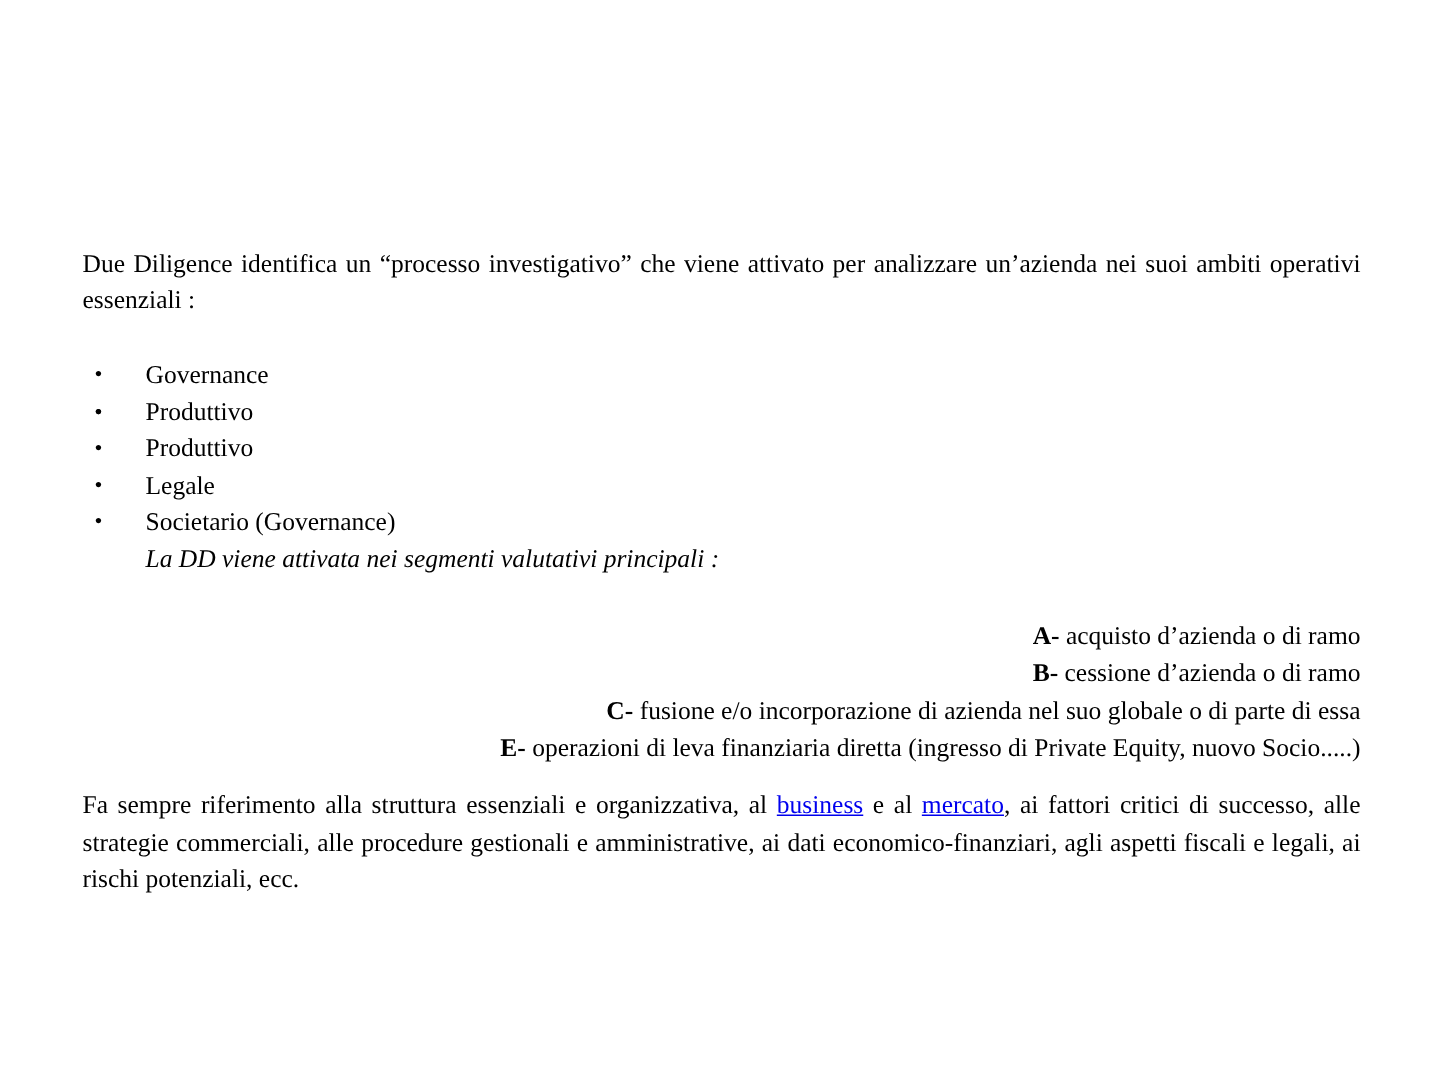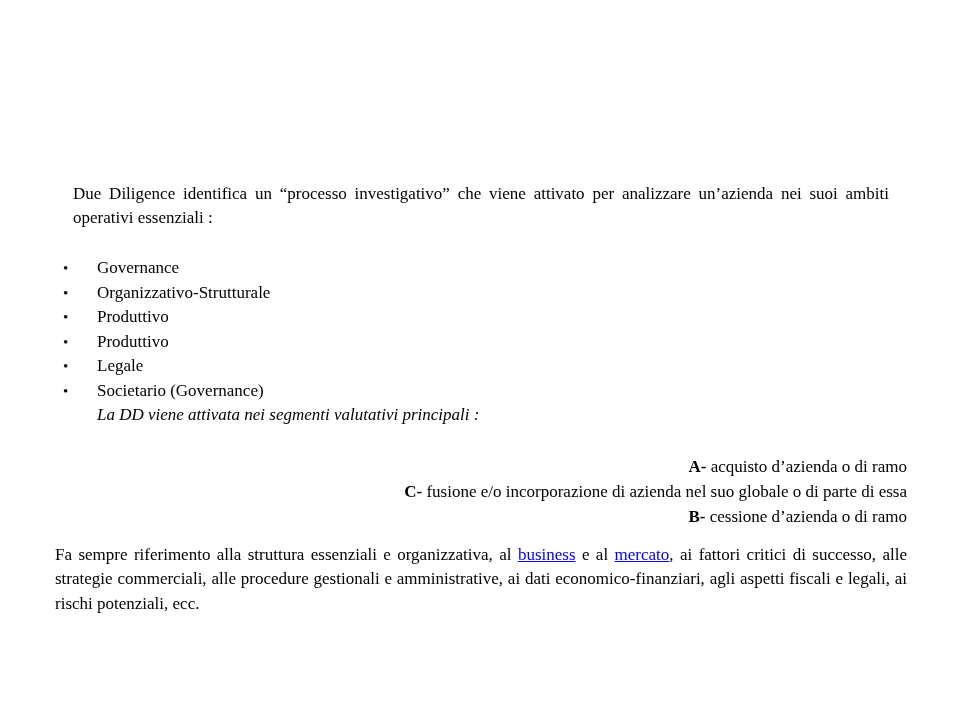--- a/index.html
+++ b/index.html
@@ -18,21 +18,21 @@
   }
   .content {
     position: absolute;
     left: 55px;
     top: 164px;
     width: 852px;
     font-size: 17px;
     line-height: 24px;
   }
   .intro {
-    margin: 18px;
+    margin: 0;
     text-align: justify;
   }
   ul.bullets {
     list-style: none;
     margin: 26px 0 0 0;
     padding: 0;
   }
   ul.bullets li {
     position: relative;
     line-height: 24.5px;
@@ -78,21 +78,20 @@
 
     <p class="intro">Due Diligence identifica un “processo investigativo” che viene attivato per analizzare un’azienda nei suoi ambiti operativi essenziali :</p>
 
     <ul class="bullets">
       <li>
         <span class="dot">•</span>
         <span>Governance</span>
       </li>
       <li>
         <span class="dot">•</span>
-        <span>Organizzativo-Strutturale</span>
       </li>
       <li>
         <span class="dot">•</span>
         <span>Produttivo</span>
       </li>
       <li>
         <span class="dot">•</span>
         <span>Produttivo</span>
       </li>
       <li>
@@ -102,20 +101,21 @@
       <li>
         <span class="dot">•</span>
         <span>Societario (Governance)</span>
       </li>
     </ul>
 
     <div class="segments-intro">La DD viene attivata nei segmenti valutativi principali :</div>
 
     <div class="segments">
       <div class="segment"><b>A-</b><span> acquisto d’azienda o di ramo</span></div>
+      <div class="segment"><b>B-</b><span> cessione d’azienda o di ramo</span></div>
       <div class="segment"><b>C-</b><span> fusione e/o incorporazione di azienda nel suo globale o di parte di essa</span></div>
-      <div class="segment"><b>B-</b><span> cessione d’azienda o di ramo</span></div>
+      <div class="segment"><b>E-</b><span> operazioni di leva finanziaria diretta (ingresso di Private Equity, nuovo Socio.....)</span></div>
     </div>
 
     <p class="closing"><span>Fa sempre riferimento alla struttura essenziali e organizzativa, al </span><a>business</a><span> e al </span><a>mercato</a><span>, ai fattori critici di successo, alle strategie commerciali, alle procedure gestionali e amministrative, ai dati economico-finanziari, agli aspetti fiscali e legali, ai rischi potenziali, ecc.</span></p>
 
   </div>
 </div>
 
 </body></html>

